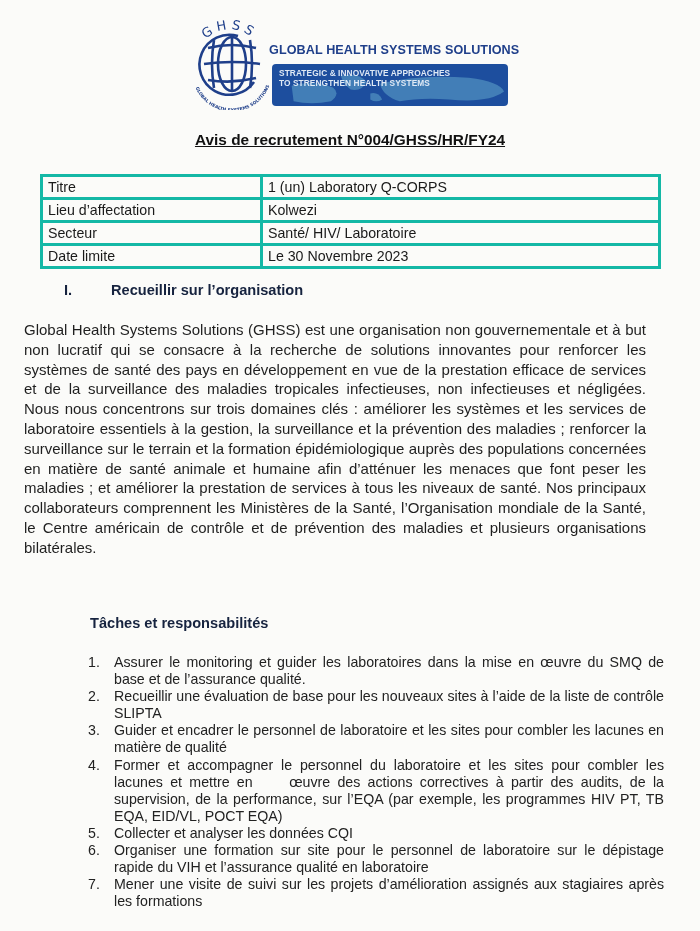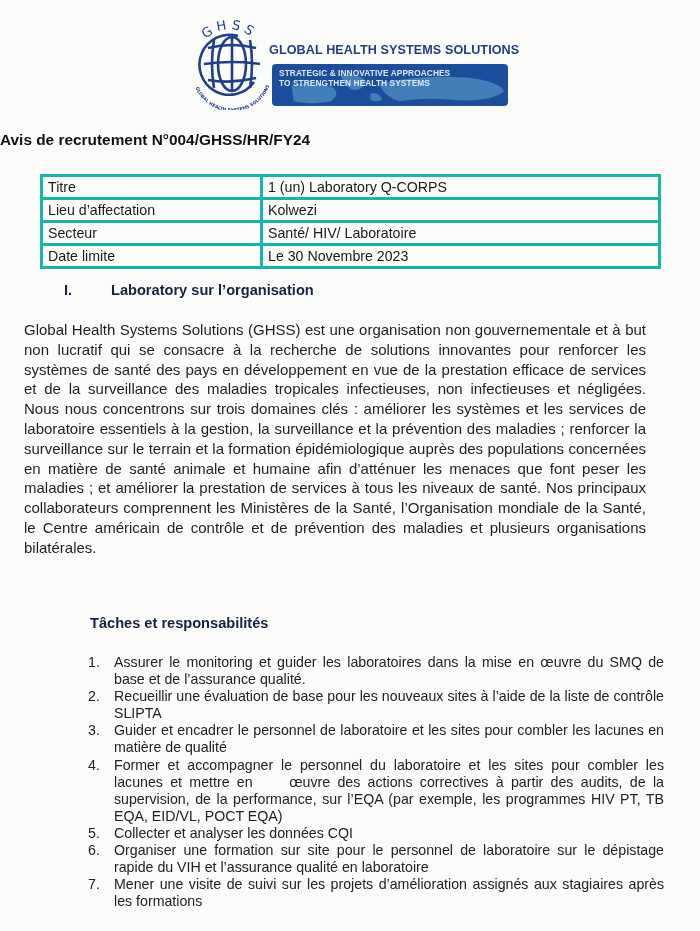--- a/index.html
+++ b/index.html
@@ -32,21 +32,21 @@
     }
     .brand-tagline {
       position: absolute; left: 7px; top: 5px;
       font-size: 8.3px; line-height: 9.5px; color: #dfe9f5; font-weight: bold;
       letter-spacing: 0.1px; white-space: nowrap;
     }
 
     
     .doc-title {
       position: absolute; left: 0; right: 0; top: 131px;
-      font-weight: bold; font-size: 15.4px; color: #111;
+      text-align: center; font-weight: bold; font-size: 15.4px; color: #111; text-decoration: underline;
     }
 
     
     .info-table {
       position: absolute; left: 40px; top: 174px; width: 621px;
       border-collapse: collapse; font-size: 14.2px;
     }
     .info-table td {
       border: 3px solid #14b8a6; padding: 0 0 0 5px; height: 20px;
       vertical-align: middle; color: #1a1a1a;
@@ -146,21 +146,21 @@
         <td>Santé/ HIV/ Laboratoire</td>
       </tr>
       <tr>
         <td class="label">Date limite</td>
         <td>Le 30 Novembre 2023</td>
       </tr>
     </tbody>
   </table>
 
   <div class="section-heading">
-    <span class="num">I.</span><span>Laboratory sur l’organisation</span>
+    <span class="num">I.</span><span>Recueillir sur l’organisation</span>
   </div>
 
   <p class="org-paragraph">Global Health Systems Solutions (GHSS) est une organisation non gouvernementale et à but non lucratif qui se consacre à la recherche de solutions innovantes pour renforcer les systèmes de santé des pays en développement en vue de la prestation efficace de services et de la surveillance des maladies tropicales infectieuses, non infectieuses et négligées. Nous nous concentrons sur trois domaines clés : améliorer les systèmes et les services de laboratoire essentiels à la gestion, la surveillance et la prévention des maladies ; renforcer la surveillance sur le terrain et la formation épidémiologique auprès des populations concernées en matière de santé animale et humaine afin d’atténuer les menaces que font peser les maladies ; et améliorer la prestation de services à tous les niveaux de santé. Nos principaux collaborateurs comprennent les Ministères de la Santé, l’Organisation mondiale de la Santé, le Centre américain de contrôle et de prévention des maladies et plusieurs organisations bilatérales.</p>
 
   <div class="tasks-heading">Tâches et responsabilités</div>
 
   <ol class="tasks-list">
     <li><span class="n">1.</span><span>Assurer le monitoring et guider les laboratoires dans la mise en œuvre du SMQ de base et de l’assurance qualité.</span></li>
     <li><span class="n">2.</span><span>Recueillir une évaluation de base pour les nouveaux sites à l’aide de la liste de contrôle SLIPTA</span></li>
     <li><span class="n">3.</span><span>Guider et encadrer le personnel de laboratoire et les sites pour combler les lacunes en matière de qualité</span></li>

